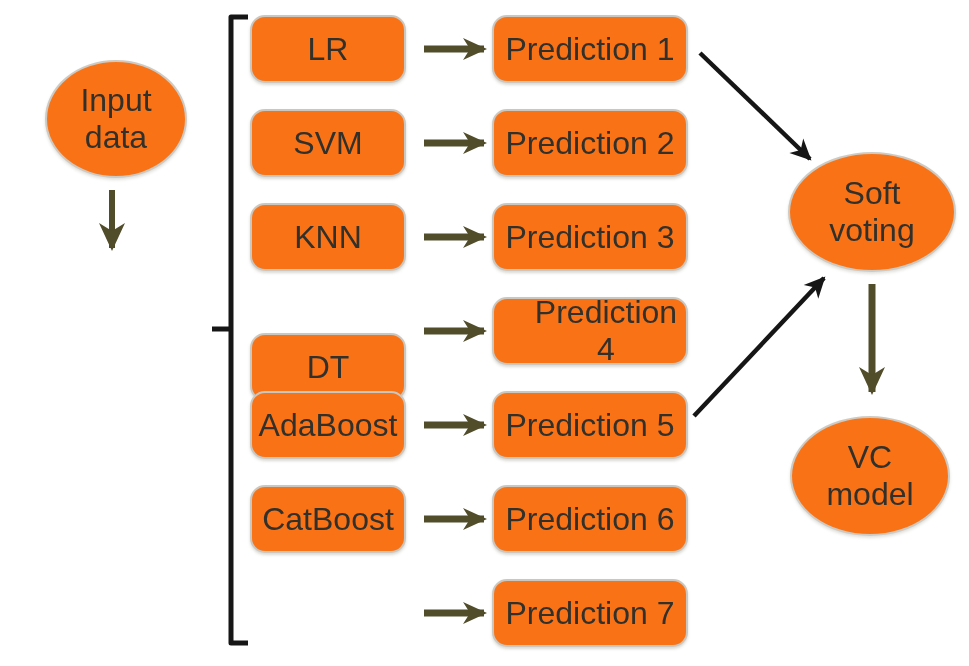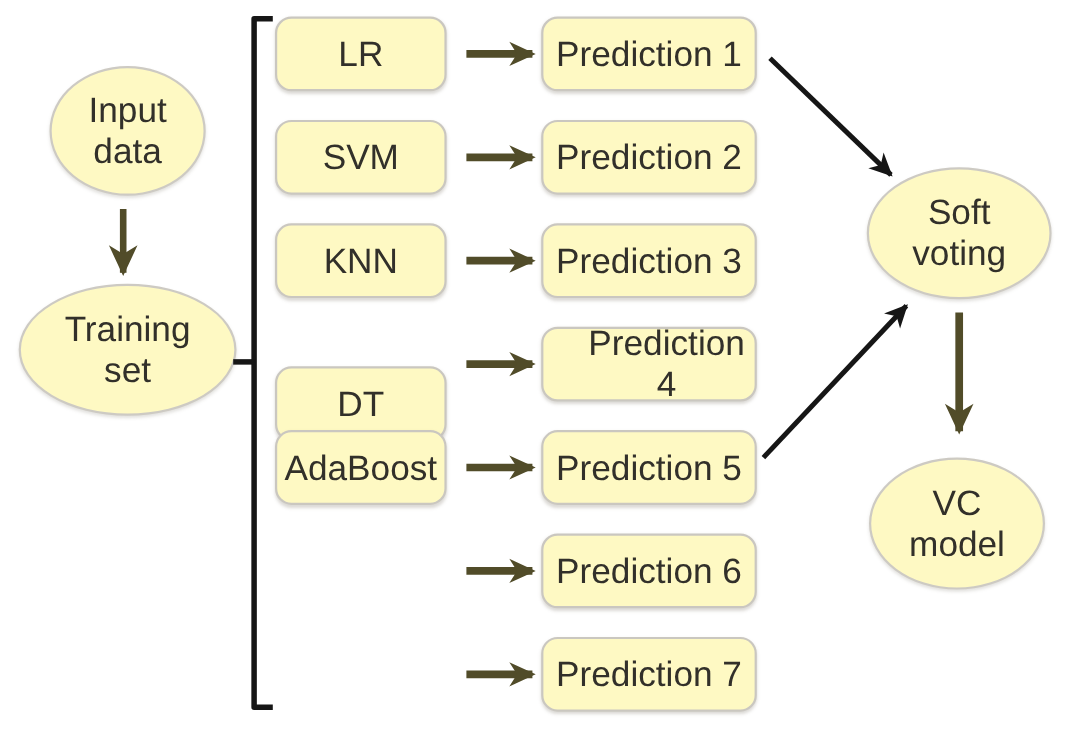--- a/index.html
+++ b/index.html
@@ -11,21 +11,21 @@
     font-family: "Liberation Sans", sans-serif;
     overflow: hidden;
   }
   .node {
     position: absolute;
     box-sizing: border-box;
     display: flex;
     align-items: center;
     justify-content: center;
     text-align: center;
-    background: #fef9c3;
+    background: #f97316;
     color: #32302a;
     font-size: 32px;
     line-height: 1.15;
   }
   .rect {
     border: 2px solid #cac7c0;
     border-radius: 15px;
     box-shadow: 0 2px 3px rgba(125,120,105,0.28);
     width: 156px;
     height: 68px;
@@ -50,34 +50,33 @@
   }
 </style>
 </head>
 <body>
 
 <div class="canvas">
 
   <div class="node ellipse" style="left:45px; top:60px; width:142px; height:118px;">Input
 data</div>
 
-  <div class="node ellipse" style="left:17px; top:258px; width:198px; height:120px;">Training
-set</div>
 
   <div class="node ellipse" style="left:788px; top:152px; width:168px; height:120px;">Soft
 voting</div>
 
   <div class="node ellipse" style="left:790px; top:416px; width:160px; height:120px;">VC
 model</div>
 
   <div class="node rect" style="top:15px;">LR</div>
   <div class="node rect" style="top:109px;">SVM</div>
   <div class="node rect" style="top:203px;">KNN</div>
   <div class="node rect" style="top:297px;margin-top:36px;">DT</div>
   <div class="node rect" style="top:391px;">AdaBoost</div>
+  <div class="node rect" style="top:485px;">CatBoost</div>
 
   <div class="node rect pred" style="top:15px;">Prediction 1</div>
   <div class="node rect pred" style="top:109px;">Prediction 2</div>
   <div class="node rect pred" style="top:203px;">Prediction 3</div>
   <div class="node rect pred" style="top:297px;padding-left:32px;">Prediction 4</div>
   <div class="node rect pred" style="top:391px;">Prediction 5</div>
   <div class="node rect pred" style="top:485px;">Prediction 6</div>
   <div class="node rect pred" style="top:579px;">Prediction 7</div>
 
   <svg class="connectors" viewBox="0 0 969 666" xmlns="http://www.w3.org/2000/svg">

